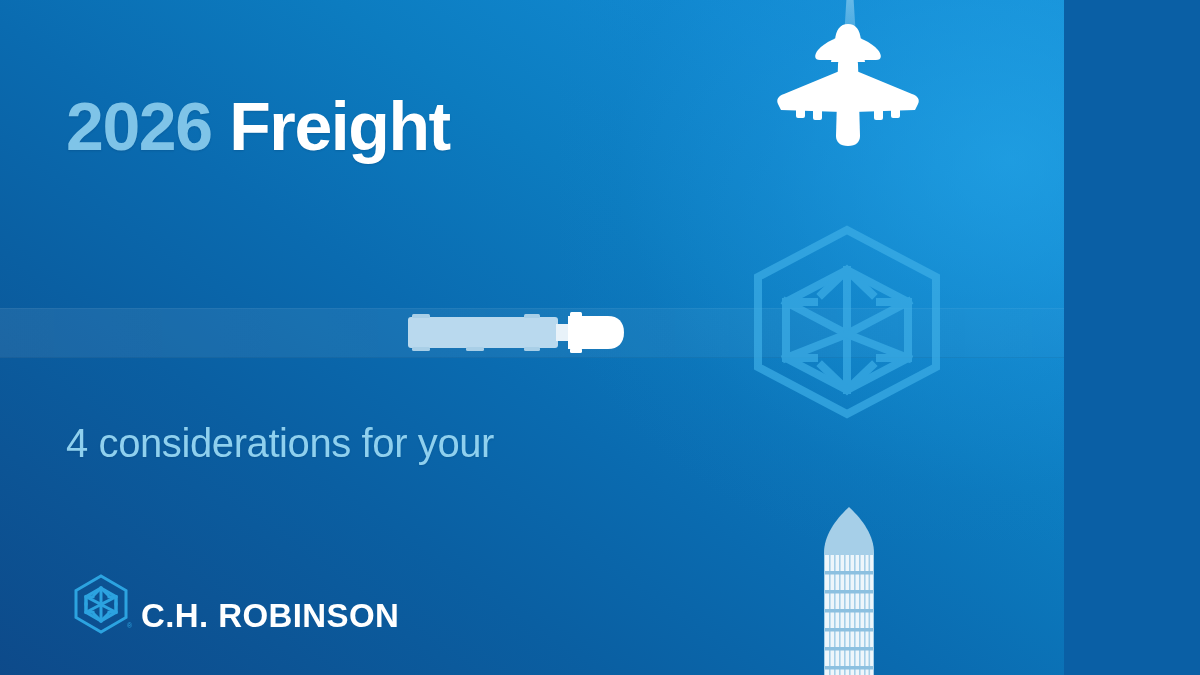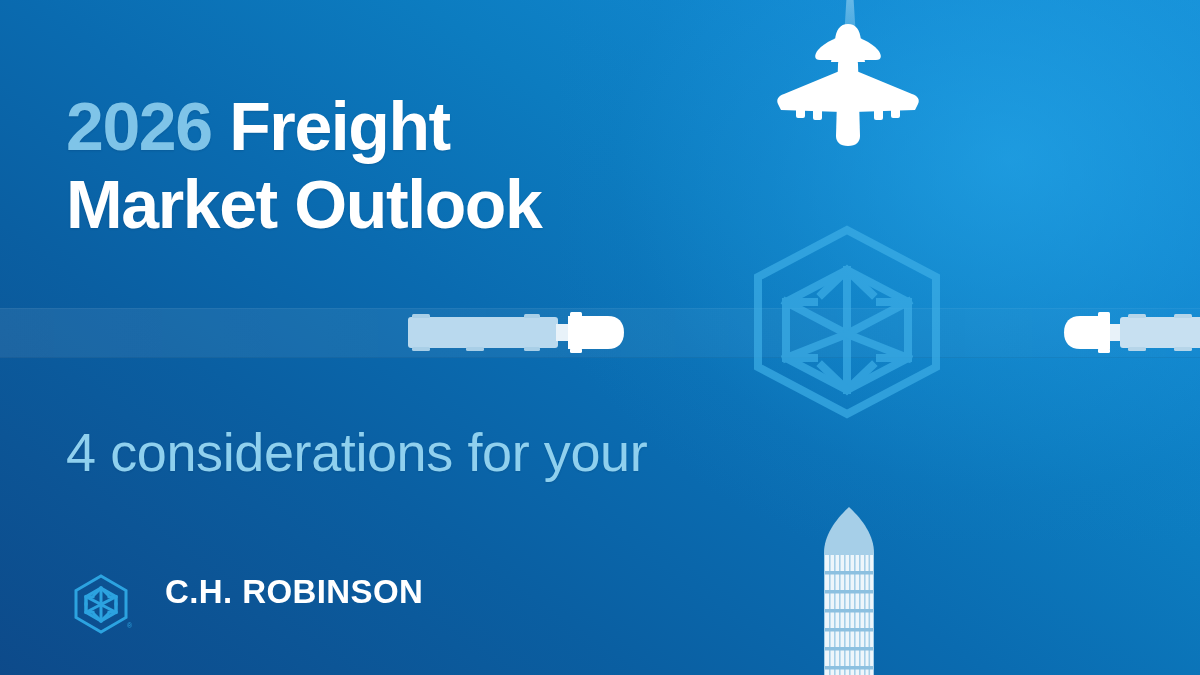--- a/index.html
+++ b/index.html
@@ -7,21 +7,21 @@
 
   html, body {
     width:1200px; height:675px;
     overflow:hidden;
     background:#0a5fa5;
     font-family:"Liberation Sans", sans-serif;
   }
 
   #stage {
     position:relative;
-    width:1200px; height:675px;
+    width:1064px; height:675px;
     overflow:hidden;
     
     background:
       linear-gradient(215deg,
         #1693da 0%,
         #1189d1 18%,
         #0c7cc0 36%,
         #0a6bb0 54%,
         #0a5fa2 70%,
         #0c5596 84%,
@@ -66,35 +66,35 @@
     letter-spacing:-1.4px;
     color:#ffffff;
     text-shadow:0 1px 2px rgba(0,40,75,0.18);
   }
   #headline .yr { color:#7fc4e8; }
 
   #subhead {
     position:absolute;
     left:66px; top:418px;
     width:620px;
-    font-size:54px;
+    font-size:40px;
     font-weight:normal;
     line-height:1.26;
     letter-spacing:-0.4px;
     color:#8fd0ee;
     text-shadow:0 1px 2px rgba(0,40,75,0.15);
   }
 
   
   #logo {
     position:absolute;
     left:70px; top:573px;
     display:flex;
-    align-items:flex-start;
-    gap:33px;
+    align-items:flex-end;
+    gap:9px;
   }
   #logo .mark { width:62px; height:62px; display:block; }
   #logo .word {
     font-size:33px;
     font-weight:bold;
     letter-spacing:0.4px;
     color:#ffffff;
     white-space:nowrap;
   }
 
@@ -241,21 +241,20 @@
         <rect x="7" y="104" width="48" height="3.5"></rect>
         <rect x="7" y="123" width="48" height="3.5"></rect>
         <rect x="7" y="142" width="48" height="3.5"></rect>
         <rect x="7" y="161" width="48" height="3.5"></rect>
       </g>
     </g>
   </svg>
 
   <div id="headline">
     <span class="yr">2026</span><span> Freight</span><br>
-    <span>Market Outlook</span>
   </div>
 
   <div id="subhead">
     <span>4 considerations for your</span><br>
   </div>
 
   <div id="logo">
     <svg class="mark" viewBox="0 0 62 62">
       <g fill="none" stroke="#2ca3e0" stroke-width="3" stroke-linecap="square" stroke-linejoin="miter">
         <polygon points="31,3 56,17.5 56,44.5 31,59 6,44.5 6,17.5"></polygon>

